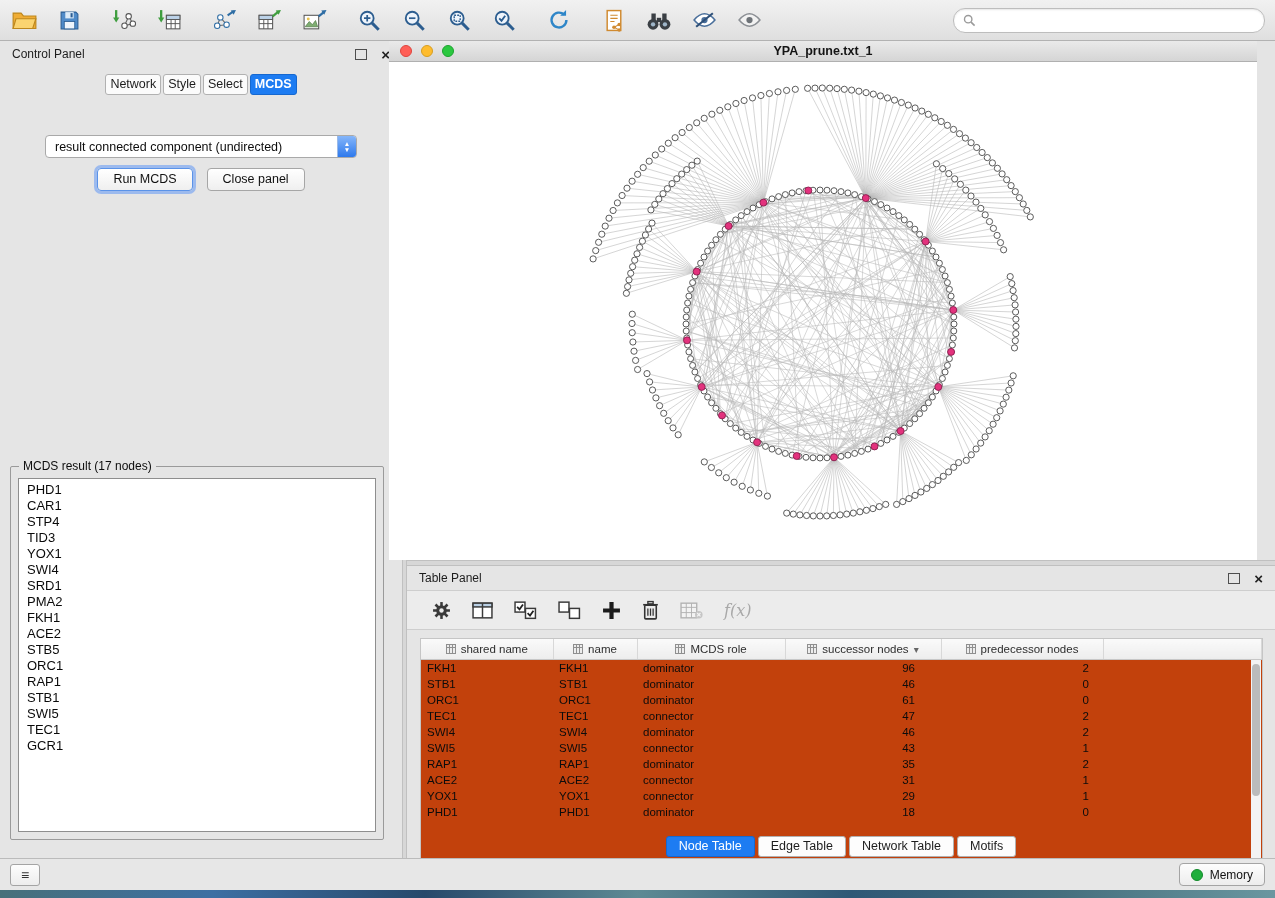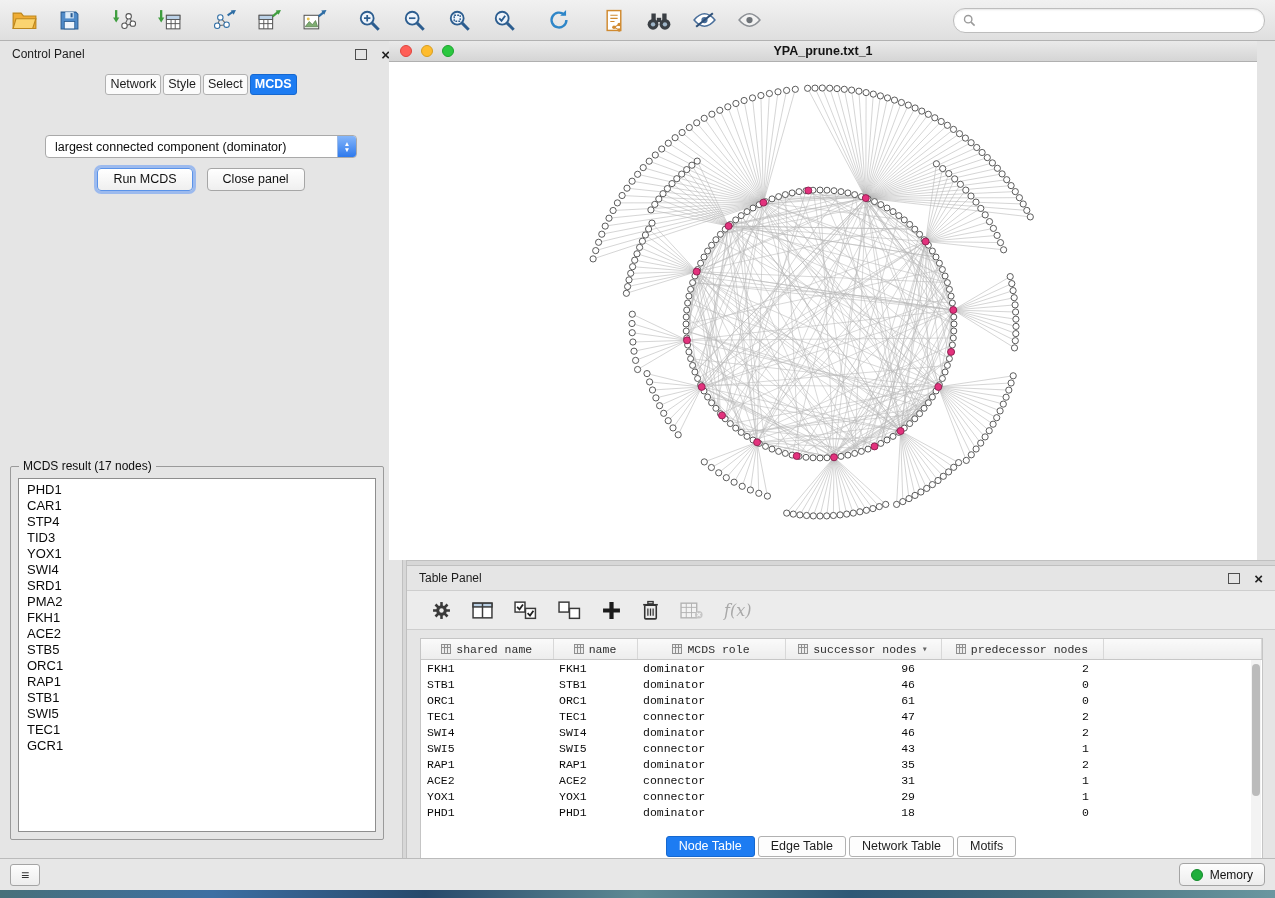--- a/index.html
+++ b/index.html
@@ -47,21 +47,21 @@
   .net-title{position:absolute;left:0;right:0;text-align:center;font-size:12.5px;font-weight:700;color:#141414;pointer-events:none;}
   .net-view{position:relative;width:868px;height:498px;background:#ffffff;overflow:hidden;}
 
   
   .table-panel{position:absolute;left:407px;top:566px;width:868px;height:292px;background:#e5e5e5;}
   .tp-header{display:flex;align-items:center;height:24px;padding:0 12px;font-size:12px;color:#1d1d1d;}
   .tp-header .sp{flex:1;}
   .tp-toolbar{height:38px;background:#ececec;border-top:1px solid #cecece;border-bottom:1px solid #cecece;display:flex;align-items:center;gap:21px;padding-left:25px;}
   .tbicon{display:inline-flex;align-items:center;justify-content:center;cursor:pointer;}
   .fx{font-family:"DejaVu Serif","Liberation Serif",serif;font-style:italic;font-size:16px;color:#a8a8a8;}
-  .table-wrap{position:absolute;left:13px;top:72px;width:843px;height:244px;background:#ffffff;border:1px solid #c5c5c5;box-sizing:border-box;overflow:hidden;font-family:Liberation Mono, monospace;}
+  .table-wrap{position:absolute;left:13px;top:72px;width:843px;height:244px;background:#c2410c;border:1px solid #c5c5c5;box-sizing:border-box;overflow:hidden;}
   table{border-collapse:collapse;table-layout:fixed;width:100%;}
   th{height:20px;background:linear-gradient(#fafafa,#ededed);border-right:1px solid #d8d8d8;border-bottom:1px solid #c7c7c7;font-weight:normal;font-size:11.5px;color:#2e2e2e;padding:0;}
   .hcell{display:flex;align-items:center;justify-content:center;gap:5px;}
   .chev{color:#666;font-size:10px;}
   td{font-size:11.5px;height:16px;padding:0 6px;color:#0c0c0c;white-space:nowrap;overflow:hidden;}
   td.c-right{text-align:right;}
   td.c-succ{padding-right:26px;}
   td.c-pred{padding-right:14px;}
   .scrollbar{position:absolute;right:1px;top:21px;bottom:2px;width:10px;background:#f3f3f3;}
   .thumb{position:absolute;left:1px;right:1px;top:4px;height:132px;background:#bbbbbb;border-radius:5px;cursor:pointer;}
@@ -242,21 +242,21 @@
       <span class="float-btn"></span>
       <span class="close-btn">×</span>
     </div>
     <div class="ctabs">
         <div class="ctab">Network</div>
         <div class="ctab">Style</div>
         <div class="ctab">Select</div>
         <div class="ctab active">MCDS</div>
       </div>
     <div class="dropdown">
-      <span class="val">largest connected component (dominator)</span>
+      <span class="val">result connected component (undirected)</span>
       <span class="dd-stepper">
           <span>▲</span>
           <span>▼</span>
         </span>
     </div>
     <div class="btn-row">
       <button class="pbtn focusring">Run MCDS</button>
       <button class="pbtn">Close panel</button>
     </div>
     <div class="result-box">

